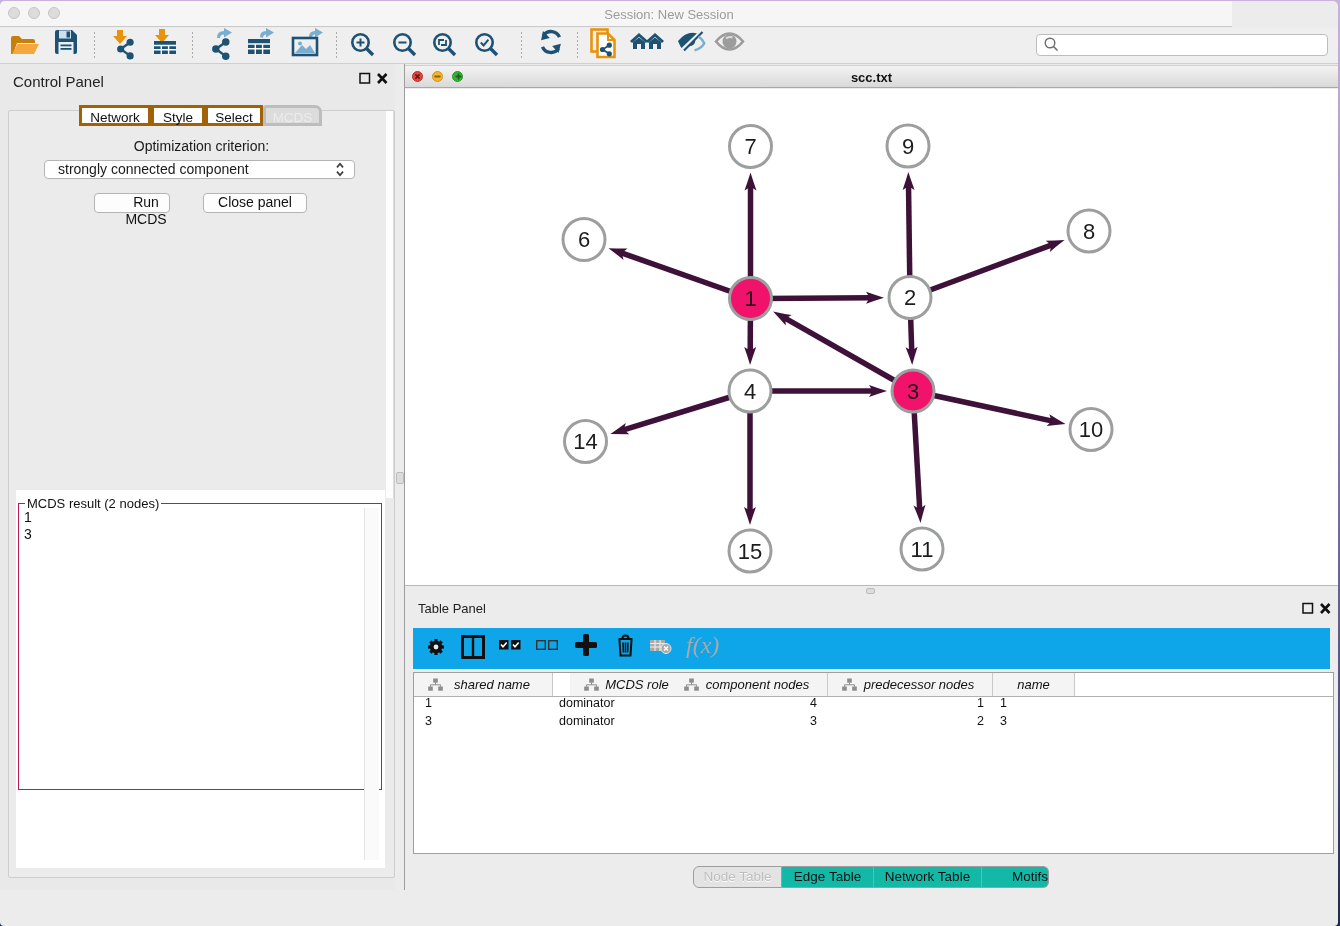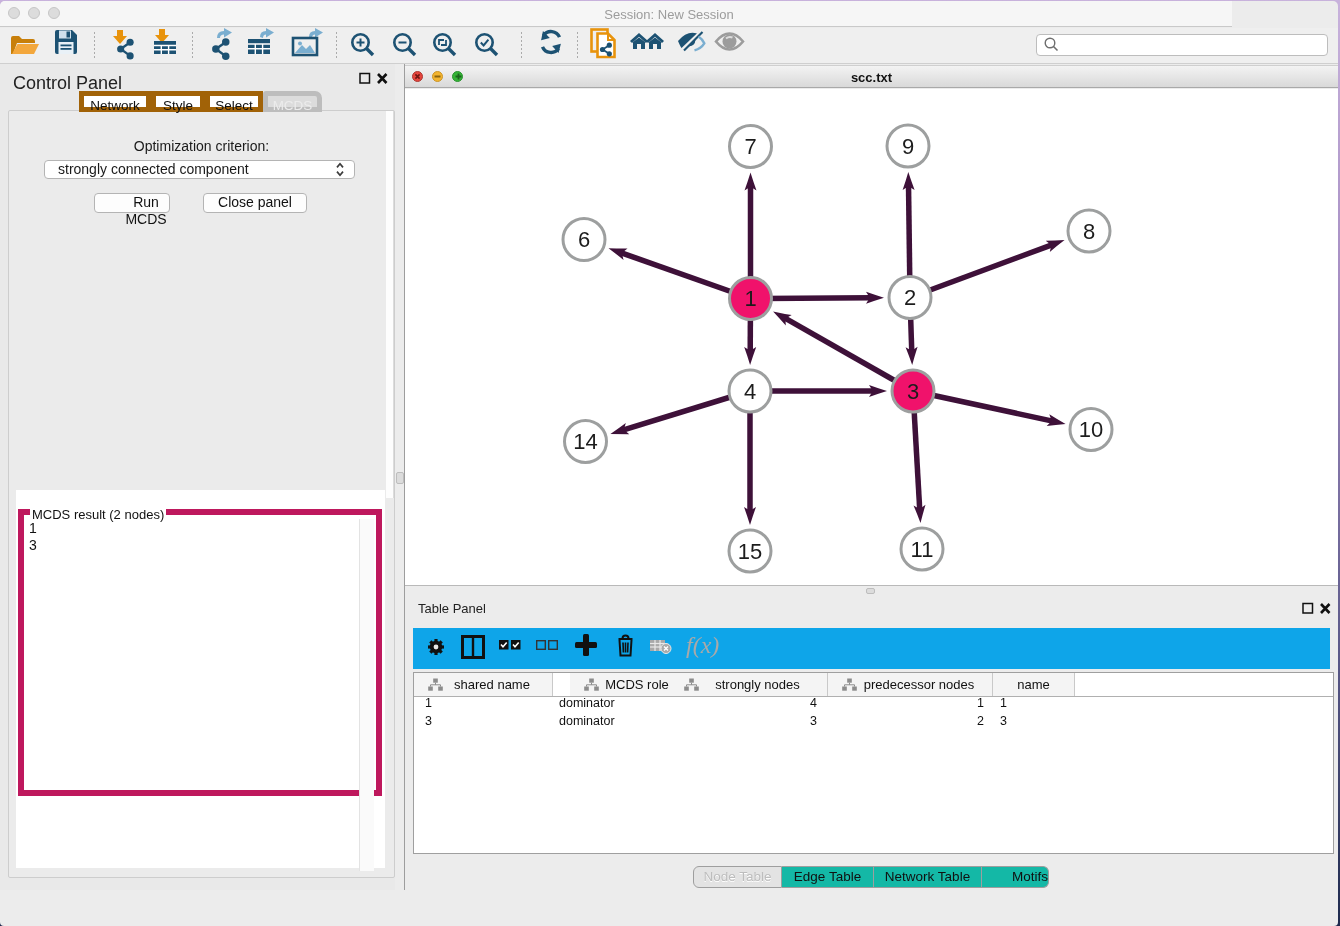--- a/index.html
+++ b/index.html
@@ -19,38 +19,38 @@
   #wtitle { position:absolute; top:6px; left:0; width:1338px; text-align:center;
     font-size:13px; color:#9c9c9c; }
   #toolbar { position:absolute; left:0; top:27px; width:1338px; height:36px;
     background:#efefef; border-bottom:1px solid #cfcfcf; }
   .tsep { position:absolute; top:4px; width:1px; height:27px;
     background-image:linear-gradient(#ababab 50%, rgba(0,0,0,0) 50%);
     background-size:1px 4px; }
   #search { position:absolute; left:1036px; top:6px; width:292px; height:22px;
     background:#fff; border:1px solid #bdbdbd; border-radius:4px; }
   #cpanel { position:absolute; left:0; top:63px; width:395px; height:826px; background:#e9e9e9; }
-  #cphead { position:absolute; left:13px; top:9px; font-size:18px; color:#222; }
-  .tab { position:absolute; z-index:3; top:27px; height:21px; background:#fff; border:5px solid #a16207;
+  #cphead { position:absolute; left:13px; top:9px; font-size:15px; color:#222; }
+  .tab { position:absolute; z-index:3; top:41px; height:21px; background:#fff; border:3px solid #a16207;
     font-size:13.5px; color:#111; text-align:center; line-height:19px; }
   #tabmcds { background:#dcdcdc; color:#ececec; border-radius:3px 7px 0 0; border-color:#bdbdbd; }
   #cpbody { position:absolute; left:8px; top:46px; width:387px; height:768px;
     background:#ebebeb; border:1px solid #cdcdcd; border-radius:2px; }
   #optlabel { position:absolute; left:0; top:27px; width:100%; text-align:center;
     font-size:14px; color:#1a1a1a; }
   #combo { position:absolute; left:35px; top:49px; width:311px; height:19px;
     background:#fff; border:1px solid #b4b4b4; border-radius:4px;
     font-size:14px; color:#1a1a1a; line-height:16px; padding-left:13px; }
   .btn { position:absolute; top:82px; height:20px; background:#fdfdfd;
     border:1px solid #b4b4b4; border-radius:4px; font-size:14px; color:#111;
     text-align:center; line-height:17px; }
   #resultpanel { position:absolute; left:7px; top:379px; width:369px; height:378px;
     background:#fff; }
-  #resultbox { position:absolute; left:2px; top:19px; width:364px; height:287px;
-    border:6px solid #be185d; }
+  #resultbox { position:absolute; left:2px; top:13px; width:364px; height:287px;
+    border:1px solid #be185d; }
   #resultlegend { position:absolute; left:6px; top:-8px; background:#fff;
     font-size:13px; color:#111; padding:0 2px; }
   #resulttext { position:absolute; left:5px; top:5px; font-size:14px; color:#111; line-height:17px; }
   #resultsb { position:absolute; right:2px; top:4px; width:15px; height:352px;
     background:#fafafa; border-left:1px solid #e3e3e3; }
   #cpscroll { position:absolute; left:386px; top:47px; width:8px; height:387px;
     background:#fdfdfd; border-right:1px solid #dcdcdc; }
   #rsep { position:absolute; left:404px; top:63px; width:1px; height:826px; background:#9d9d9d; }
   #vknob { position:absolute; left:396px; top:471px; width:8px; height:12px;
     background:#dcdcdc; border:1px solid #bdbdbd; border-radius:2px; }
@@ -65,21 +65,21 @@
     border-bottom:1px solid #b9b9b9; }
   #hknob { position:absolute; left:866px; top:587px; width:9px; height:6px;
     background:#dcdcdc; border:1px solid #bdbdbd; border-radius:2px; }
   #tpanel { position:absolute; left:405px; top:597px; width:933px; height:292px; background:#ececec; }
   #tphead { position:absolute; left:13px; top:3px; font-size:13px; color:#222; }
   #ttoolbar { position:absolute; left:8px; top:30px; width:917px; height:41px; background:#0ea5e9; }
   #tablebox { position:absolute; left:8px; top:74px; width:921px; height:182px;
     background:#fff; border:1px solid #9f9f9f; }
   .th { position:absolute; top:0; height:23px; background:#f4f4f4;
     border-right:1px solid #c9c9c9; font-size:13px; color:#111; }
-  .thlabel { position:absolute; top:4px; left:22px; right:4px; text-align:center; }
+  .thlabel { position:absolute; top:4px; left:22px; right:4px; text-align:center;font-style:italic; }
   .trow { position:absolute; font-size:12.5px; color:#111; }
   .btab { position:absolute; top:268px; height:22px; font-size:13.5px; color:#111;
     background:#14b8a6; border:1px solid #9e9e9e; text-align:center; line-height:20px; }
   #statusbar { position:absolute; left:0; top:889px; width:1338px; height:36px;
     background:#ececec; border-top:1px solid #c8c8c8; }
   #listbtn { position:absolute; left:10px; top:9px; width:28px; height:21px;
     background:#fcfcfc; border:1px solid #a9a9a9; }
   #membtn { position:absolute; left:1254px; top:7px; width:75px; height:24px;
     background:#f9f9f9; border:1px solid #9d9d9d; font-size:12.5px; color:#111;
     text-align:center; line-height:22px; }
@@ -415,21 +415,21 @@
         </div>
         <div class="th" style="left:256px; width:158px;">
           <svg width="15" height="14" viewBox="0 0 15 14" style="position:absolute;left:14px;top:5px;">
 <g fill="#8c8c8c">
               <rect x="5.2" y="0.5" width="4.6" height="4.2"></rect>
               <rect x="0.2" y="8.5" width="4.6" height="4.2"></rect>
               <rect x="10.2" y="8.5" width="4.6" height="4.2"></rect>
             </g>
 <path d="M7.5 4.7 L7.5 6.8 M2.5 8.5 L2.5 6.8 L12.5 6.8 L12.5 8.5" fill="none" stroke="#8c8c8c" stroke-width="1"></path>
           </svg>
-          <div class="thlabel">strongly nodes</div>
+          <div class="thlabel">component nodes</div>
         </div>
         <div class="th" style="left:414px; width:165px;">
           <svg width="15" height="14" viewBox="0 0 15 14" style="position:absolute;left:14px;top:5px;">
 <g fill="#8c8c8c">
               <rect x="5.2" y="0.5" width="4.6" height="4.2"></rect>
               <rect x="0.2" y="8.5" width="4.6" height="4.2"></rect>
               <rect x="10.2" y="8.5" width="4.6" height="4.2"></rect>
             </g>
 <path d="M7.5 4.7 L7.5 6.8 M2.5 8.5 L2.5 6.8 L12.5 6.8 L12.5 8.5" fill="none" stroke="#8c8c8c" stroke-width="1"></path>
           </svg>

